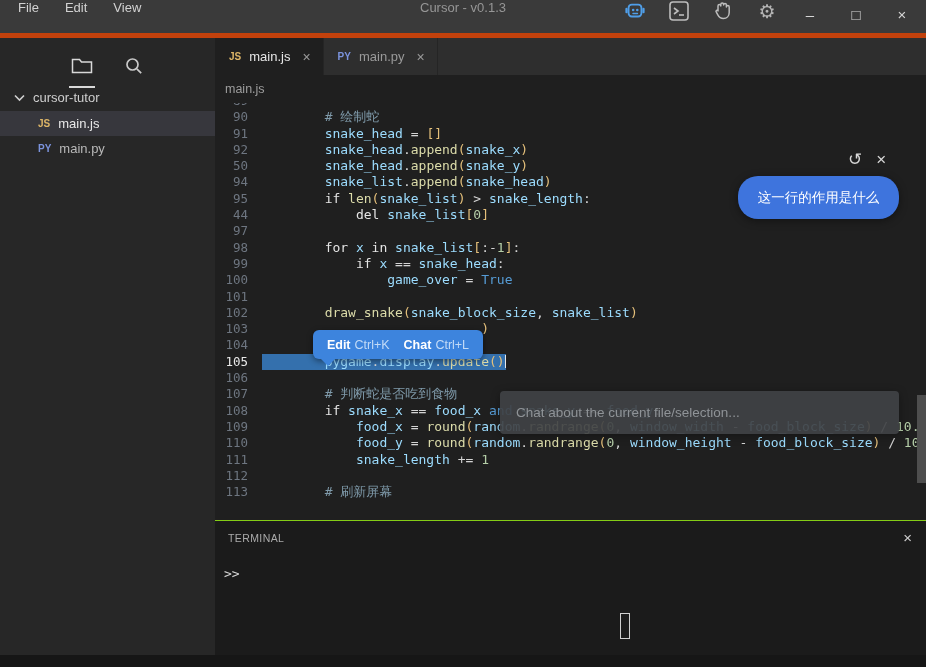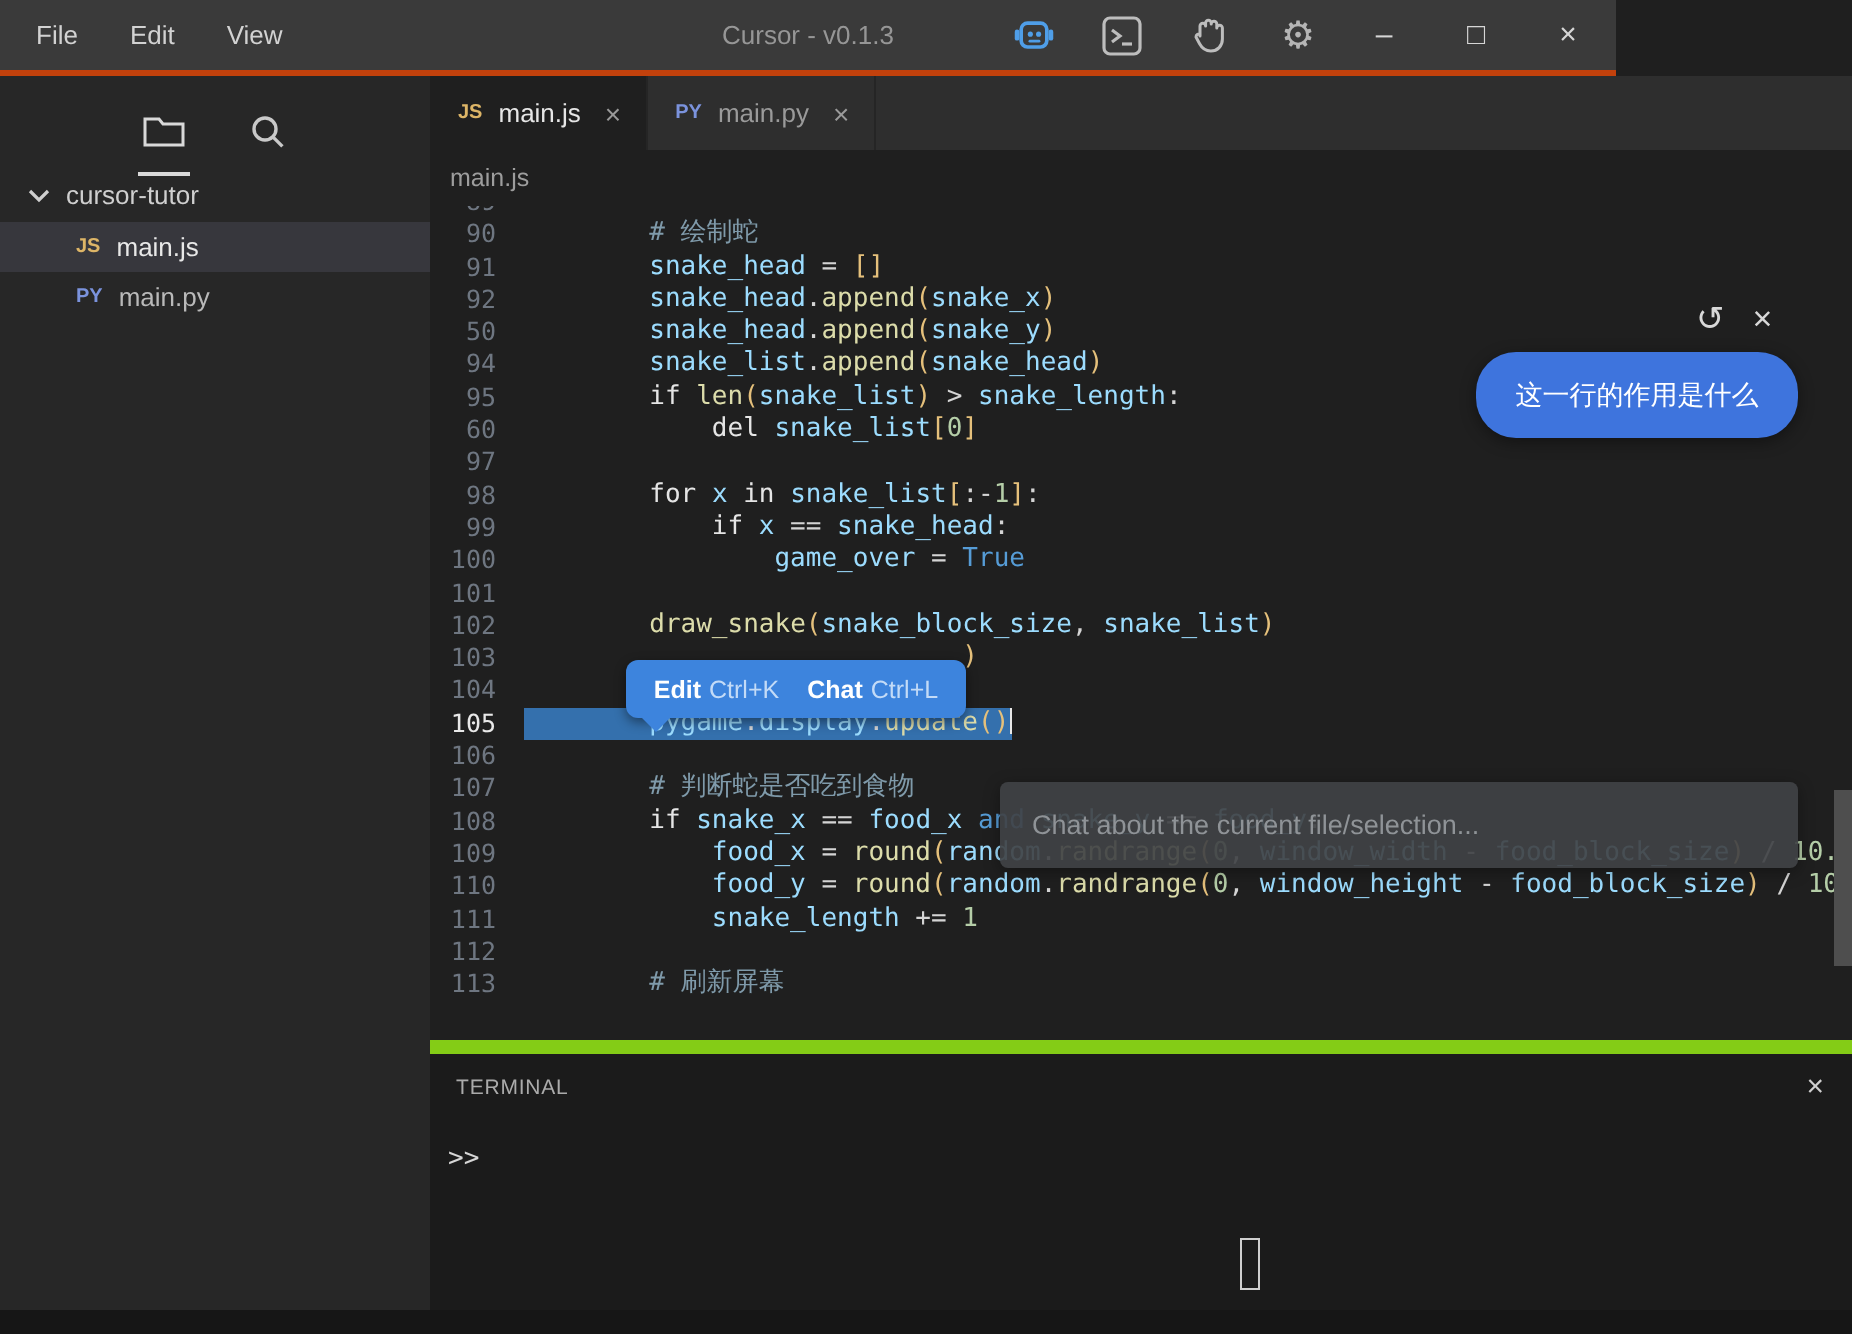--- a/index.html
+++ b/index.html
@@ -1,22 +1,22 @@
 <!DOCTYPE html>
 <html><head>
 <meta charset="utf-8">
 <style>
   * { margin:0; padding:0; box-sizing:border-box; }
   html,body { width:926px; height:667px; overflow:hidden; background:#1f1f1f;
               font-family:"Liberation Sans", sans-serif; }
   .app { position:relative; width:926px; height:667px; background:#1f1f1f; overflow:hidden; }
 
   
-  .titlebar { position:absolute; left:0; top:0; width:808px; height:38px; background:#3a3a3a;
-              display:flex; align-items:center; border-bottom:3px solid #c2410c; }
+  .titlebar { position:absolute; left:0; top:0; width:926px; height:38px; background:#3a3a3a;
+              display:flex; border-bottom:5px solid #c2410c; }
   .menus { display:flex; gap:26px; padding-left:18px; }
   .menu { color:#d2d2d2; font-size:13px; cursor:default; }
   .win-title { position:absolute; left:0; right:0; text-align:center; color:#969696; font-size:13px; pointer-events:none; }
   .tb-icons { position:absolute; right:148px; display:flex; gap:22px; align-items:center; }
   .tb-ico { width:22px; height:22px; display:flex; align-items:center; justify-content:center; color:#bdbdbd; }
   .win-btns { position:absolute; right:10px; display:flex; gap:18px; align-items:center; }
   .win-btn { width:28px; height:28px; display:flex; align-items:center; justify-content:center; color:#d6d6d6; font-size:15px; }
   .gear { font-size:19px; color:#b5b5b5; }
 
   
@@ -71,21 +71,21 @@
             border-radius:6px; padding:11px 16px; color:#d9d9d9; font-size:13.5px; line-height:21px;
             box-shadow:0 3px 10px rgba(0,0,0,.45); overflow:hidden; }
   .answer code { font-family:"DejaVu Sans Mono", monospace; font-size:12px; background:#1e1f22; color:#c9c9c9;
                  border-radius:3px; padding:1px 5px; }
   .chat-input { position:absolute; left:500px; top:391px; width:399px; height:43px; background:rgba(64,66,69,.92);
                 border-radius:4px; display:flex; align-items:center; padding-left:16px;
                 box-shadow:0 2px 8px rgba(0,0,0,.35); cursor:text; }
   .chat-input .ph { color:#8f9397; font-size:13.5px; }
 
   
-  .terminal { position:absolute; left:215px; top:520px; width:711px; bottom:0; background:#1b1b1b; border-top:7px solid #84cc16; }
+  .terminal { position:absolute; left:215px; top:520px; width:711px; bottom:0; background:#1b1b1b; border-top:1px solid #84cc16; }
   .term-head { display:flex; align-items:center; justify-content:space-between; padding:8px 14px 0 13px; }
   .term-label { color:#ababab; font-size:10.5px; letter-spacing:.4px; }
   .term-close { color:#cfcfcf; font-size:15px; cursor:pointer; }
   .term-prompt { color:#d6d6d6; font-family:"DejaVu Sans Mono", monospace; font-size:13px; padding:20px 0 0 9px; }
   .term-cursor { position:absolute; left:405px; top:92px; width:10px; height:26px; border:1.5px solid #cfcfcf; }
 
   .bottom-strip { position:absolute; left:0; bottom:0; width:926px; height:12px; background:#161616; }
   svg { display:block; }
 </style>
 </head>
@@ -180,21 +180,21 @@
     <div class="breadcrumb">main.js</div>
     <div class="code-wrap">
       <div class="code-lines" id="code-lines">
           <div class="cl"><span class="ln">89</span><span class="ct"></span></div>
           <div class="cl"><span class="ln">90</span><span class="ct"><span class="tk-w">        </span><span class="tk-c"># 绘制蛇</span></span></div>
           <div class="cl"><span class="ln">91</span><span class="ct"><span class="tk-w">        </span><span class="tk-v">snake_head</span><span class="tk-o"> = </span><span class="tk-p">[]</span></span></div>
           <div class="cl"><span class="ln">92</span><span class="ct"><span class="tk-w">        </span><span class="tk-v">snake_head</span><span class="tk-w">.</span><span class="tk-f">append</span><span class="tk-p">(</span><span class="tk-v">snake_x</span><span class="tk-p">)</span></span></div>
           <div class="cl"><span class="ln">50</span><span class="ct"><span class="tk-w">        </span><span class="tk-v">snake_head</span><span class="tk-w">.</span><span class="tk-f">append</span><span class="tk-p">(</span><span class="tk-v">snake_y</span><span class="tk-p">)</span></span></div>
           <div class="cl"><span class="ln">94</span><span class="ct"><span class="tk-w">        </span><span class="tk-v">snake_list</span><span class="tk-w">.</span><span class="tk-f">append</span><span class="tk-p">(</span><span class="tk-v">snake_head</span><span class="tk-p">)</span></span></div>
           <div class="cl"><span class="ln">95</span><span class="ct"><span class="tk-w">        </span><span class="tk-k">if</span><span class="tk-w"> </span><span class="tk-f">len</span><span class="tk-p">(</span><span class="tk-v">snake_list</span><span class="tk-p">)</span><span class="tk-o"> &gt; </span><span class="tk-v">snake_length</span><span class="tk-w">:</span></span></div>
-          <div class="cl"><span class="ln">60</span><span class="ct"><span class="tk-w">            </span><span class="tk-k">del</span><span class="tk-w"> </span><span class="tk-v">snake_list</span><span class="tk-p">[</span><span class="tk-n">0</span><span class="tk-p">]</span></span></div>
+          <div class="cl"><span class="ln">44</span><span class="ct"><span class="tk-w">            </span><span class="tk-k">del</span><span class="tk-w"> </span><span class="tk-v">snake_list</span><span class="tk-p">[</span><span class="tk-n">0</span><span class="tk-p">]</span></span></div>
           <div class="cl"><span class="ln">97</span><span class="ct"></span></div>
           <div class="cl"><span class="ln">98</span><span class="ct"><span class="tk-w">        </span><span class="tk-k">for</span><span class="tk-w"> </span><span class="tk-v">x</span><span class="tk-w"> </span><span class="tk-k">in</span><span class="tk-w"> </span><span class="tk-v">snake_list</span><span class="tk-p">[</span><span class="tk-w">:</span><span class="tk-o">-</span><span class="tk-n">1</span><span class="tk-p">]</span><span class="tk-w">:</span></span></div>
           <div class="cl"><span class="ln">99</span><span class="ct"><span class="tk-w">            </span><span class="tk-k">if</span><span class="tk-w"> </span><span class="tk-v">x</span><span class="tk-o"> == </span><span class="tk-v">snake_head</span><span class="tk-w">:</span></span></div>
           <div class="cl"><span class="ln">100</span><span class="ct"><span class="tk-w">                </span><span class="tk-v">game_over</span><span class="tk-o"> = </span><span class="tk-b">True</span></span></div>
           <div class="cl"><span class="ln">101</span><span class="ct"></span></div>
           <div class="cl"><span class="ln">102</span><span class="ct"><span class="tk-w">        </span><span class="tk-f">draw_snake</span><span class="tk-p">(</span><span class="tk-v">snake_block_size</span><span class="tk-w">, </span><span class="tk-v">snake_list</span><span class="tk-p">)</span></span></div>
           <div class="cl"><span class="ln">103</span><span class="ct"><span class="tk-w">                            </span><span class="tk-p">)</span></span></div>
           <div class="cl"><span class="ln">104</span><span class="ct"></span></div>
           <div class="cl"><span class="ln act">105</span><span class="ct sel"><span class="tk-w">        </span><span class="tk-v">pygame</span><span class="tk-w">.</span><span class="tk-v">display</span><span class="tk-w">.</span><span class="tk-f">update</span><span class="tk-p">()</span><span class="caret"></span></span></div>
           <div class="cl"><span class="ln">106</span><span class="ct"></span></div>

